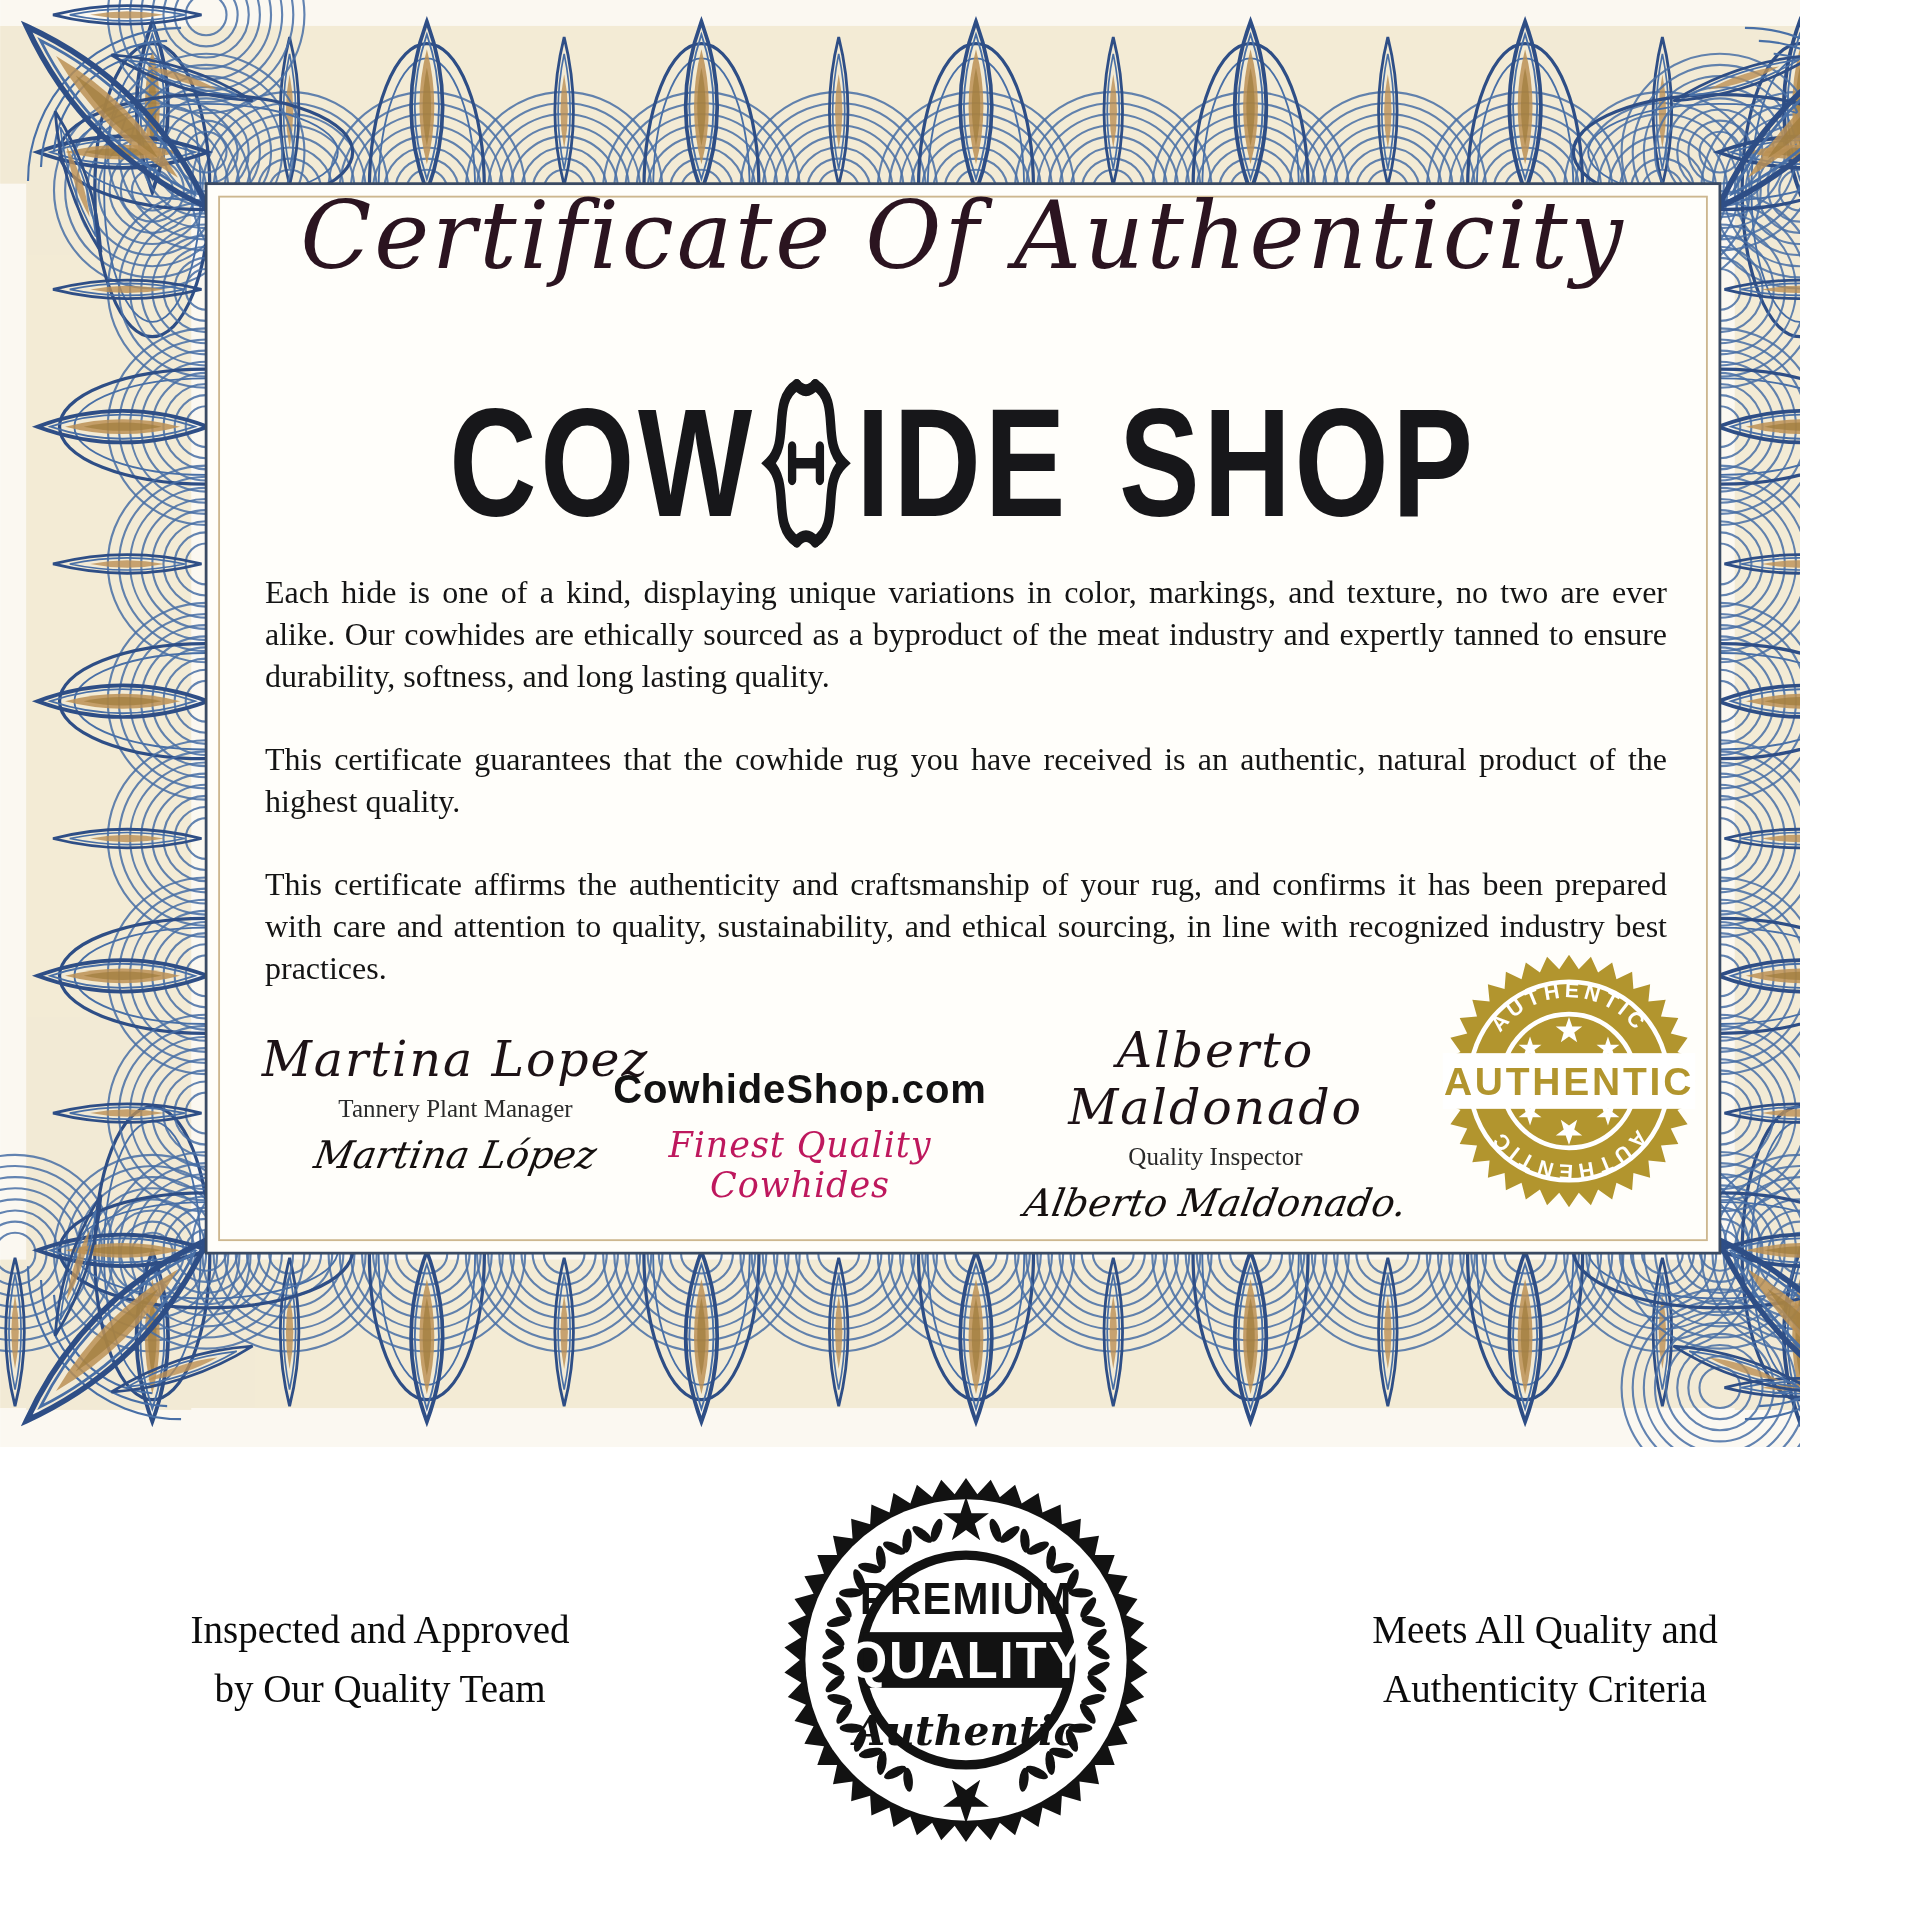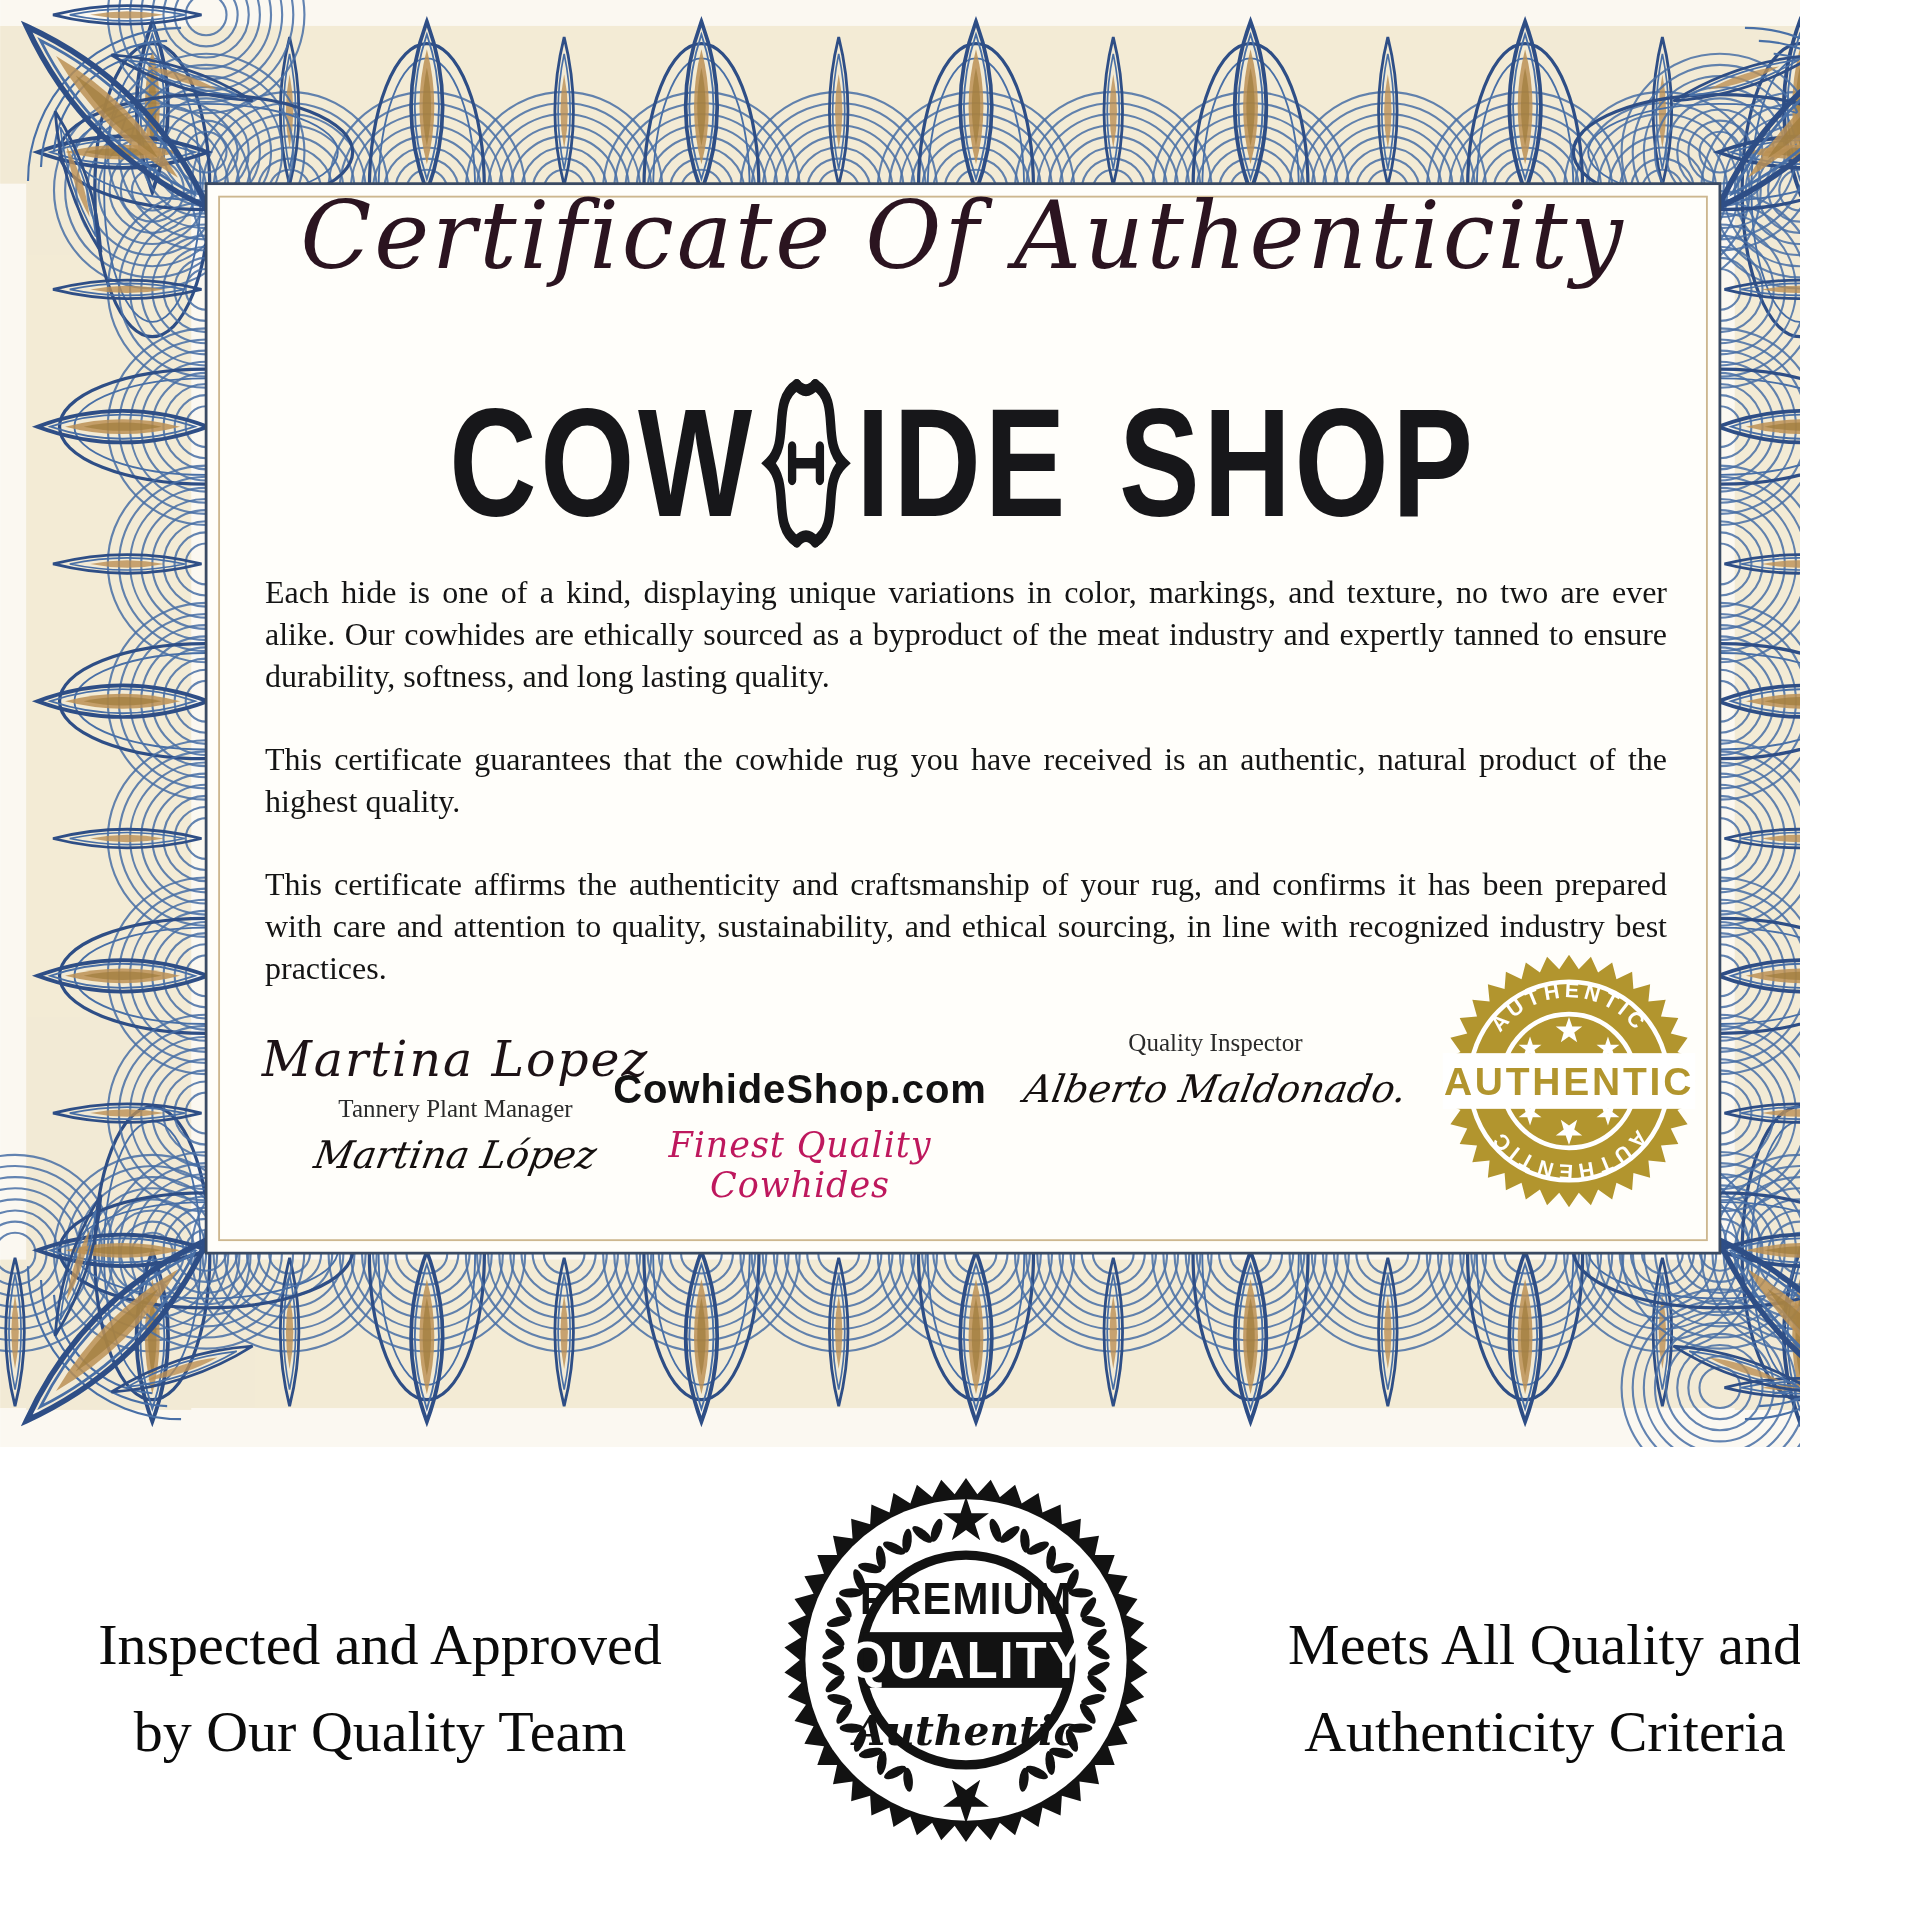--- a/index.html
+++ b/index.html
@@ -29,21 +29,21 @@
   .sig-hand{font-family:"DejaVu Serif",serif;font-style:italic;font-size:38px;color:#15100f;
     transform:skewX(-10deg);margin-top:9.3px;}
   #sig-left{left:219px;top:1031px;width:427px;margin-left:23px;}
   #sig-center{left:605px;top:1067px;width:390px;}
   #sig-center .site{font-family:"Liberation Sans",sans-serif;font-weight:700;font-size:40px;color:#121212;letter-spacing:0.9px;}
   #sig-center .tagline{font-family:"DejaVu Serif",serif;font-style:italic;font-size:35px;color:#be185d;margin-top:13px;letter-spacing:0.9px;}
   #sig-right{left:1002px;top:1022px;width:427px;}
 
   
   .footnote{top:1601px;width:686px;text-align:center;
-    font-family:"Liberation Serif",serif;font-size:58px;line-height:1.5;color:#0b0b0b;}
+    font-family:"Liberation Serif",serif;font-size:39px;line-height:1.5;color:#0b0b0b;}
   #foot-left{left:37px;}
   #foot-right{left:1202px;}
 </style>
 </head>
 <body>
 
 <div id="stage">
 
   <svg class="abs" style="left:0;top:0" width="1926" height="1447" viewBox="0 0 2076 1560">
     <defs>
@@ -164,20 +164,21 @@
     <div class="sig-role">Tannery Plant Manager</div>
     <div class="sig-hand">Martina López</div>
   </div>
 
   <div class="abs sigblock" id="sig-center">
     <div class="site">CowhideShop.com</div>
     <div class="tagline">Finest Quality Cowhides</div>
   </div>
 
   <div class="abs sigblock" id="sig-right">
+    <div class="sig-name">Alberto Maldonado</div>
     <div class="sig-role">Quality Inspector</div>
     <div class="sig-hand">Alberto Maldonado.</div>
   </div>
 
   <svg class="abs" style="left:1440px;top:952px" width="258" height="258" viewBox="-139 -139 278 278">
     <defs>
       <path id="g-arcT" d="M -90,0 A 90,90 0 0 1 90,0" fill="none"></path>
       <path id="g-arcB" d="M 90,0 A 90,90 0 0 1 -90,0" fill="none"></path>
     </defs>
     <polygon id="gold-burst" fill="#b2952e" points="0.00,-136.00 10.55,-120.54 23.62,-133.93 31.32,-116.88 46.51,-127.80 51.14,-109.66 68.00,-117.78 69.40,-99.12 87.42,-104.18 85.56,-85.56 104.18,-87.42 99.12,-69.40 117.78,-68.00 109.66,-51.14 127.80,-46.51 116.88,-31.32 133.93,-23.62 120.54,-10.55 136.00,0.00 120.54,10.55 133.93,23.62 116.88,31.32 127.80,46.51 109.66,51.14 117.78,68.00 99.12,69.40 104.18,87.42 85.56,85.56 87.42,104.18 69.40,99.12 68.00,117.78 51.14,109.66 46.51,127.80 31.32,116.88 23.62,133.93 10.55,120.54 0.00,136.00 -10.55,120.54 -23.62,133.93 -31.32,116.88 -46.51,127.80 -51.14,109.66 -68.00,117.78 -69.40,99.12 -87.42,104.18 -85.56,85.56 -104.18,87.42 -99.12,69.40 -117.78,68.00 -109.66,51.14 -127.80,46.51 -116.88,31.32 -133.93,23.62 -120.54,10.55 -136.00,0.00 -120.54,-10.55 -133.93,-23.62 -116.88,-31.32 -127.80,-46.51 -109.66,-51.14 -117.78,-68.00 -99.12,-69.40 -104.18,-87.42 -85.56,-85.56 -87.42,-104.18 -69.40,-99.12 -68.00,-117.78 -51.14,-109.66 -46.51,-127.80 -31.32,-116.88 -23.62,-133.93 -10.55,-120.54"></polygon>

